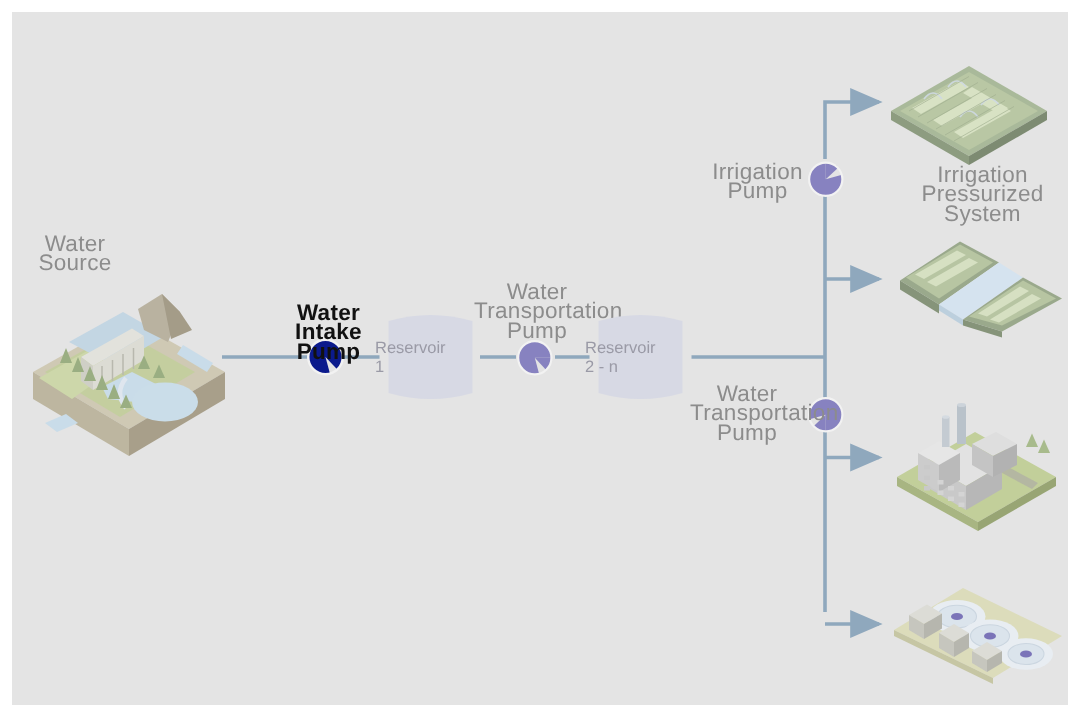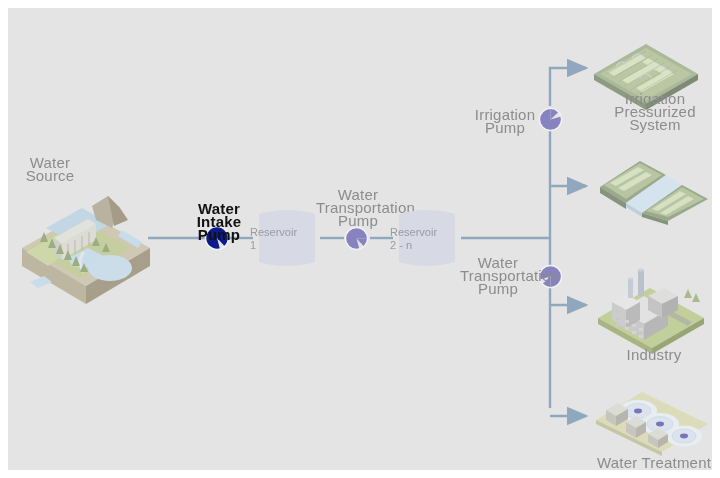--- a/index.html
+++ b/index.html
@@ -183,21 +183,21 @@
       <g stroke="#9fae8e" stroke-width="0.6" opacity="0.7">
         <line x1="18" y1="46" x2="58" y2="23"></line>
           <line x1="24" y1="50" x2="64" y2="27"></line>
         <line x1="30" y1="54" x2="70" y2="31"></line>
           <line x1="36" y1="58" x2="76" y2="35"></line>
         <line x1="42" y1="62" x2="82" y2="39"></line>
           <line x1="48" y1="66" x2="88" y2="43"></line>
       </g>
     </svg>
   </div>
-  <div class="lbl" style="left:586px;top:84px;width:122px">Irrigation Pressurized
+  <div class="lbl" style="left:586px;top:102px;width:122px">Irrigation Pressurized
 System</div>
 
   <div class="node" style="left:588px;top:143px">
     <svg width="116" height="70" viewBox="0 0 116 70">
       <path d="M4,36 L44,10 L70,24 L30,52 Z" fill="#9aa98c"></path>
       <path d="M4,36 L30,52 L30,58 L4,42 Z" fill="#86947a"></path>
       <path d="M8,34 L44,12 L66,24 L30,48 Z" fill="#b7c5a2"></path>
       <g fill="#d6e0c2">
         <path d="M14,32 L42,16 L48,19 L20,35 Z"></path>
         <path d="M22,37 L50,21 L56,24 L28,40 Z"></path>
@@ -252,21 +252,20 @@
         <rect x="47" y="62" width="4" height="3"></rect>
           <rect x="47" y="69" width="4" height="3"></rect>
       </g>
 
       <g fill="#a8bb8c">
         <path d="M92,32 l4,-9 l4,9 z"></path>
           <path d="M100,36 l4,-9 l4,9 z"></path>
       </g>
     </svg>
   </div>
-  <div class="lbl" style="left:590px;top:340px;width:112px">Industry</div>
 
   <div class="node" style="left:584px;top:374px">
     <svg width="120" height="76" viewBox="0 0 120 76">
       <path d="M4,38 L50,10 L116,42 L70,70 Z" fill="#dcdcbb"></path>
       <path d="M4,38 L70,70 L70,74 L4,42 Z" fill="#c6c6a4"></path>
 
       <g>
         <ellipse cx="46" cy="29" rx="19" ry="11" fill="#e8edf2"></ellipse>
         <ellipse cx="46" cy="29" rx="13" ry="7.5" fill="#dbe4ec" stroke="#cbd6e0" stroke-width="0.7"></ellipse>
         <ellipse cx="46" cy="29" rx="4" ry="2.4" fill="#7b74b8"></ellipse>
@@ -286,15 +285,14 @@
       <path d="M14,28 L24,34 L24,44 L14,38 Z" fill="#c6c6be"></path>
       <path d="M36,27 L24,34 L24,44 L36,37 Z" fill="#b6b6ae"></path>
       <path d="M34,40 L44,34 L54,40 L44,46 Z" fill="#dcdcd6"></path>
       <path d="M34,40 L44,46 L44,56 L34,50 Z" fill="#c6c6be"></path>
       <path d="M54,40 L44,46 L44,56 L54,50 Z" fill="#b6b6ae"></path>
       <path d="M56,52 L66,46 L76,52 L66,58 Z" fill="#dcdcd6"></path>
       <path d="M56,52 L66,58 L66,66 L56,60 Z" fill="#c6c6be"></path>
       <path d="M76,52 L66,58 L66,66 L76,60 Z" fill="#b6b6ae"></path>
     </svg>
   </div>
-  <div class="lbl" style="left:588px;top:448px;width:116px">Water Treatment</div>
 
 </div>
 
 </body></html>

